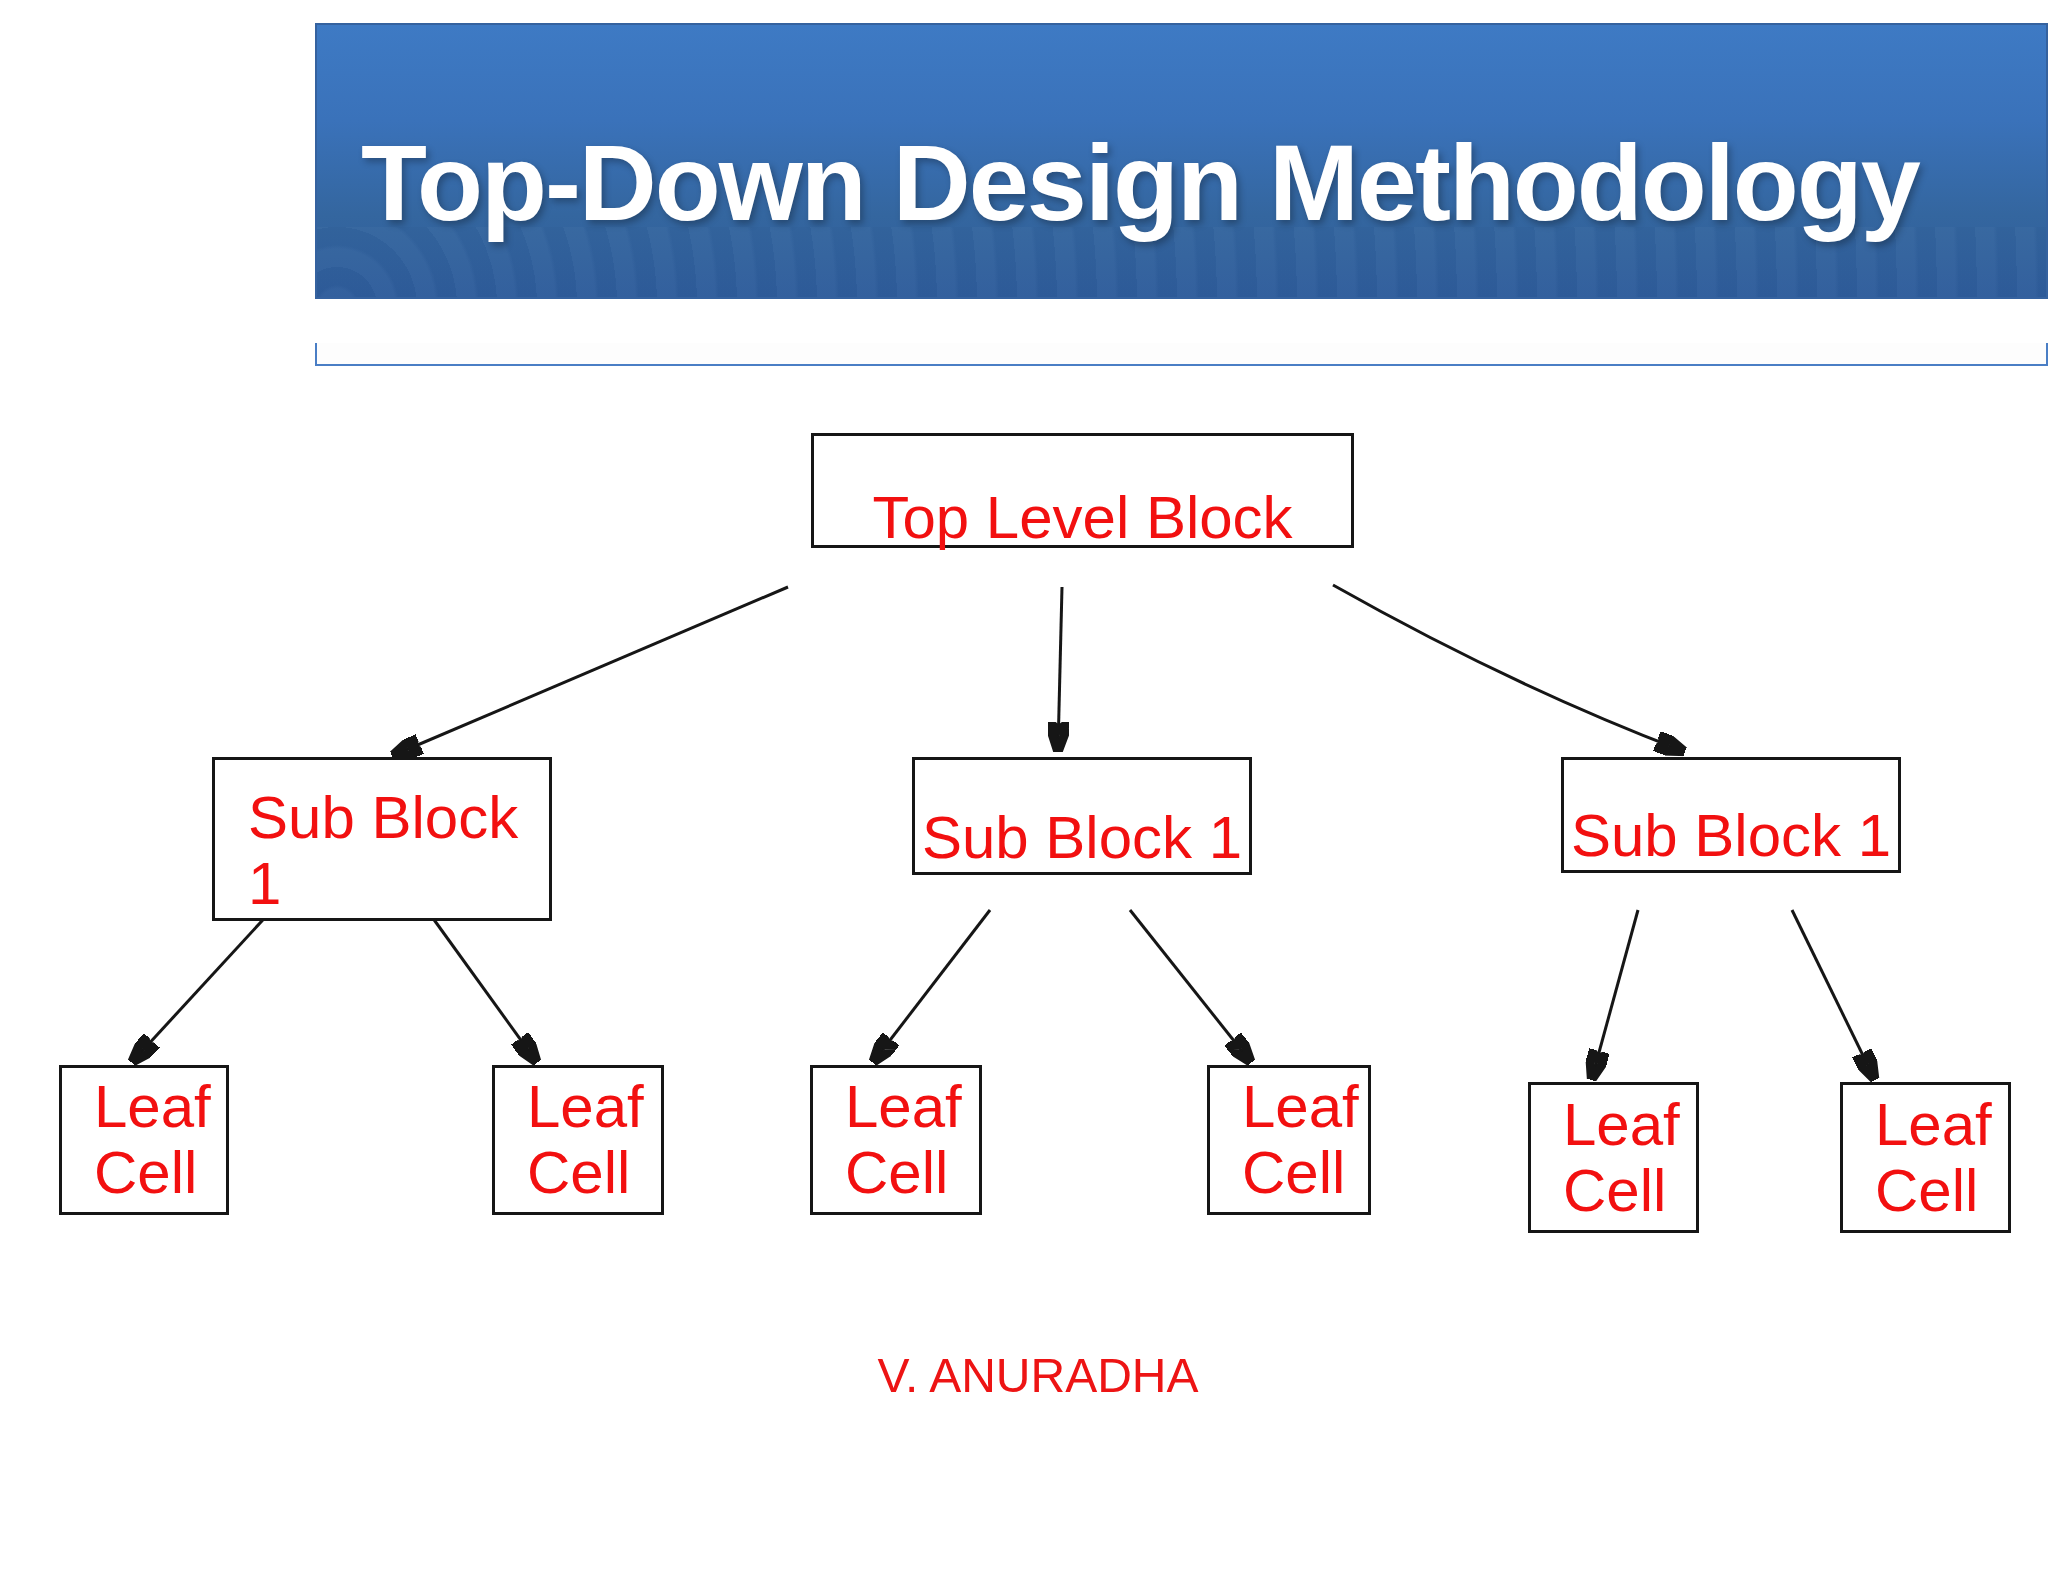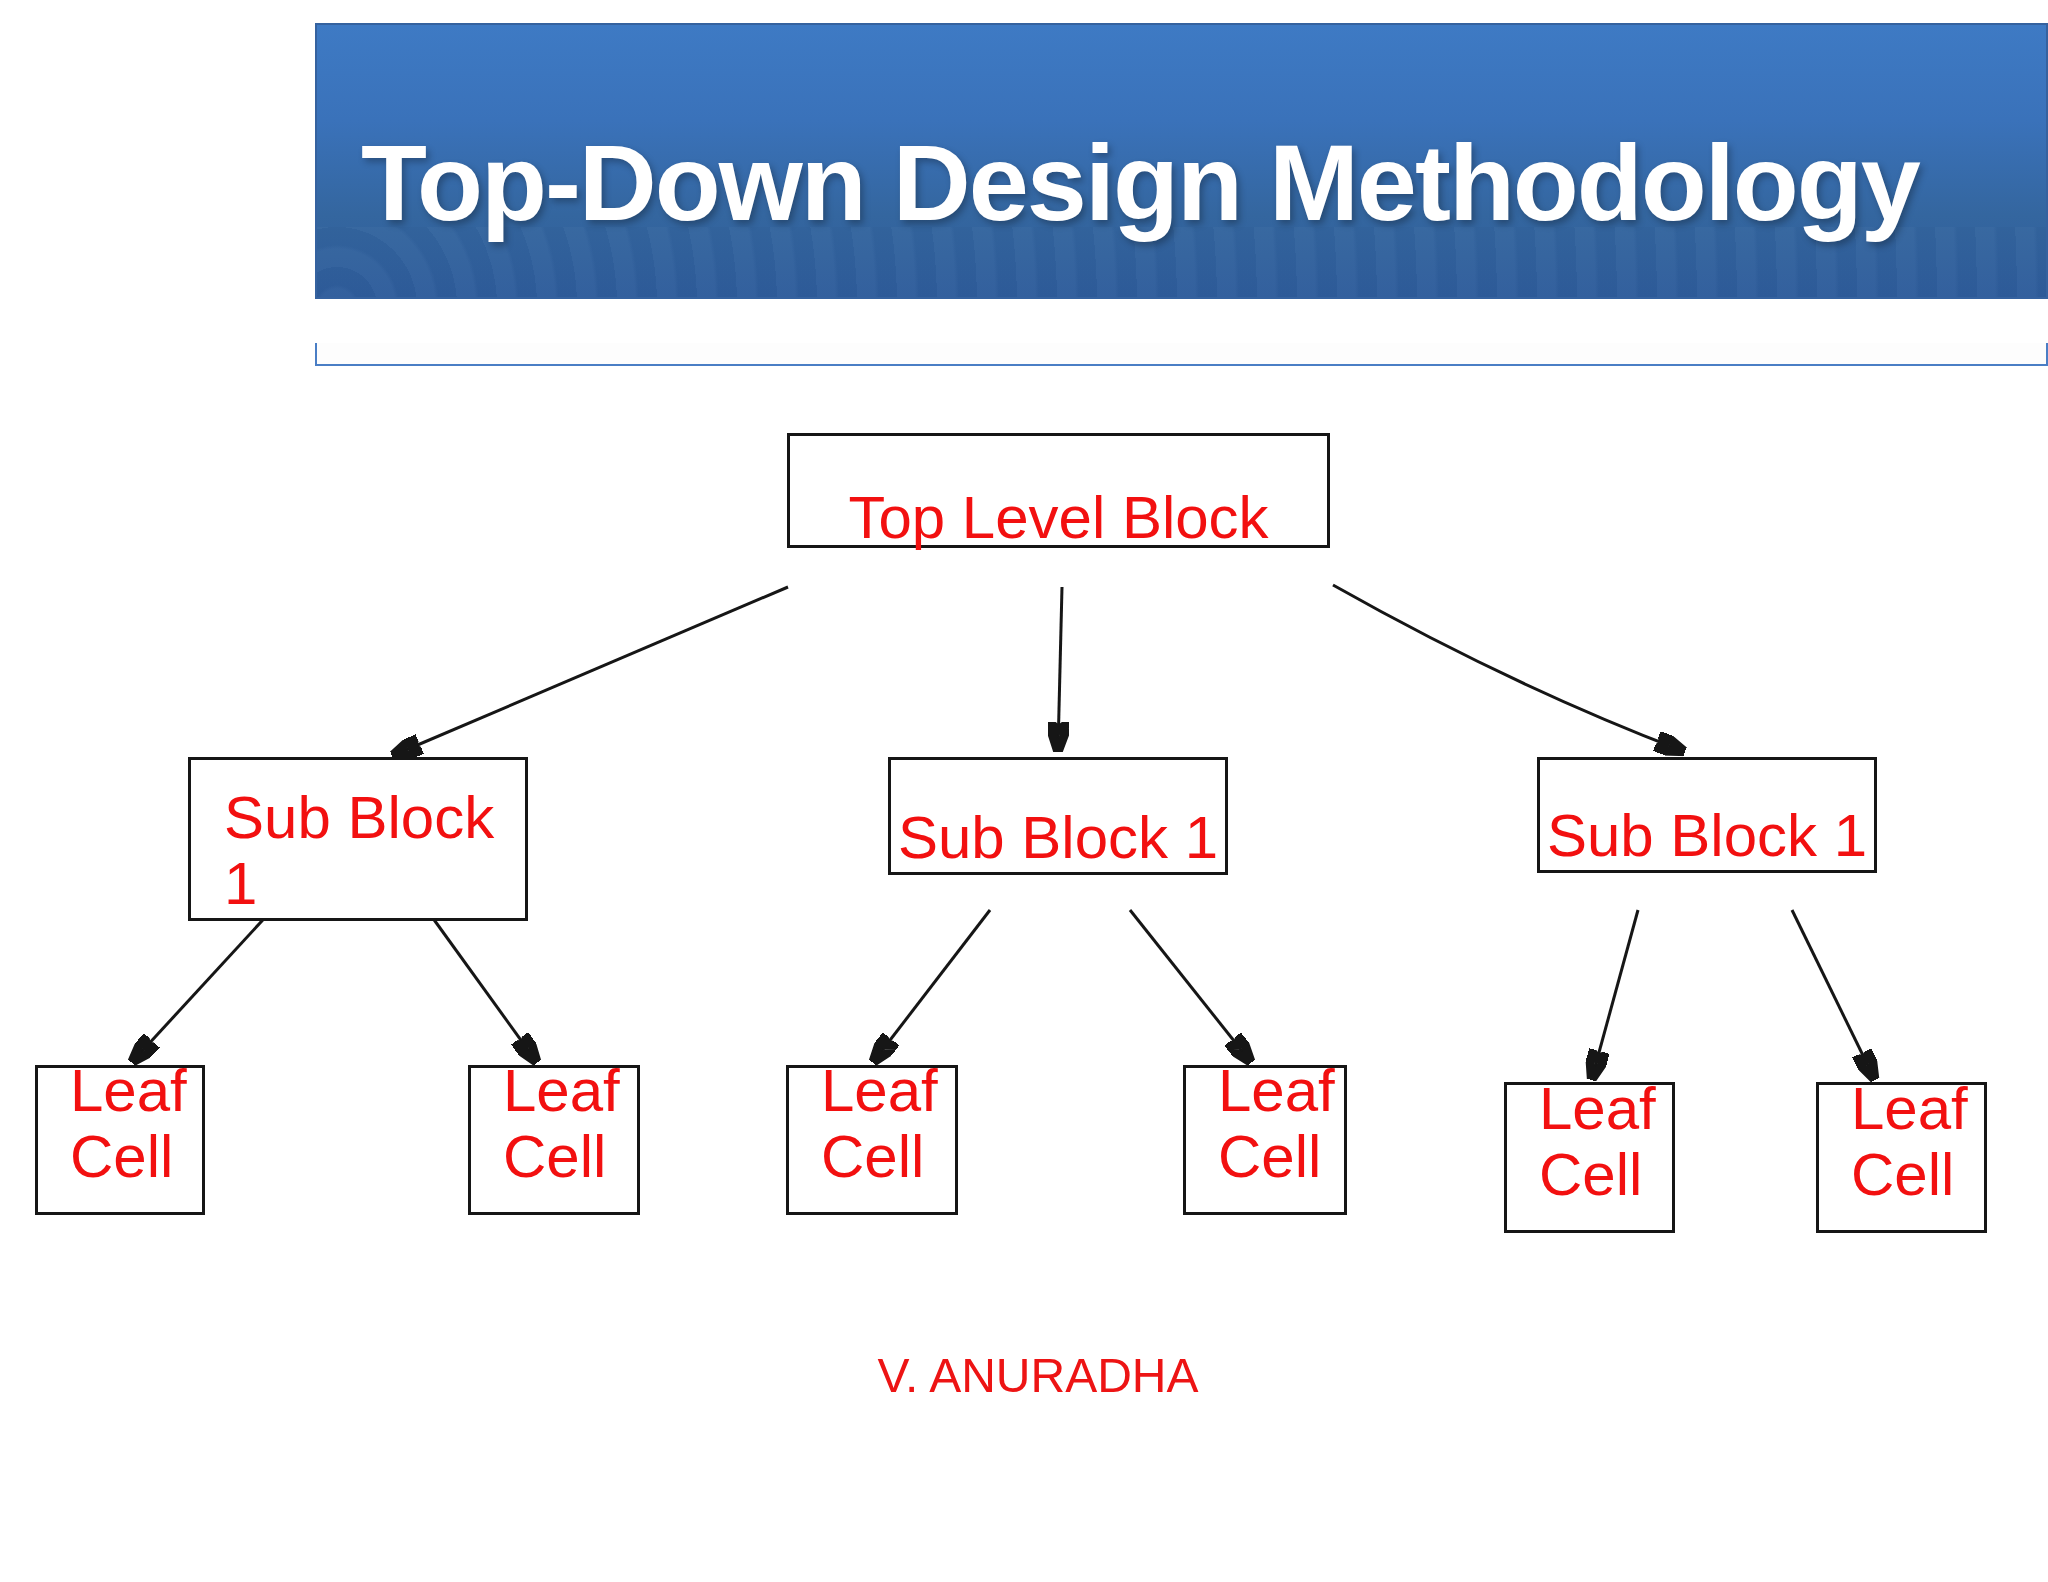--- a/index.html
+++ b/index.html
@@ -28,41 +28,41 @@
     position:absolute;left:315px;top:343px;width:1733px;height:23px;
     box-sizing:border-box;background:#fdfdfd;
     border:2px solid #4a7ec5;border-top:none;
   }
 
   
   .node{
     position:absolute;box-sizing:border-box;background:#ffffff;
     border:3px solid #161616;
     display:flex;align-items:flex-end;
-    color:#f21010;font-size:60px;line-height:66px;
+    color:#f21010;font-size:60px;line-height:66px;margin-left:24px;
   }
   .node .lbl{display:block;}
   .node.center-text{justify-content:center;text-align:center;}
 
   .top-block   {left:787px; top:433px; width:543px; height:115px;}
   .top-block .lbl{margin-bottom:-6px;}
   .sub-left    {left:188px; top:757px; width:340px; height:164px;}
   .sub-left .lbl{padding-left:33px;padding-bottom:1px;}
   .sub-mid     {left:888px; top:757px; width:340px; height:118px;}
   .sub-mid .lbl{padding-bottom:1px;}
   .sub-right   {left:1537px;top:757px; width:340px; height:116px;}
   .sub-right .lbl{padding-bottom:1px;}
 
   .leaf-1{left:35px;  top:1065px;width:170px;height:150px;}
   .leaf-2{left:468px; top:1065px;width:172px;height:150px;}
   .leaf-3{left:786px; top:1065px;width:172px;height:150px;}
   .leaf-4{left:1183px;top:1065px;width:164px;height:150px;}
   .leaf-5{left:1504px;top:1082px;width:171px;height:151px;}
   .leaf-6{left:1816px;top:1082px;width:171px;height:151px;}
-  .leaf .lbl{padding-left:32px;padding-bottom:22px;}
+  .leaf .lbl{padding-left:32px;padding-bottom:6px;}
 
   
   svg.connectors{position:absolute;left:0;top:0;width:2048px;height:1582px;pointer-events:none;}
   svg.connectors path{stroke:#161616;stroke-width:3;fill:none;}
 
   
   .footer{
     position:absolute;left:438px;top:1346px;width:1200px;
     text-align:center;color:#ed1414;font-size:48px;line-height:60px;
   }

